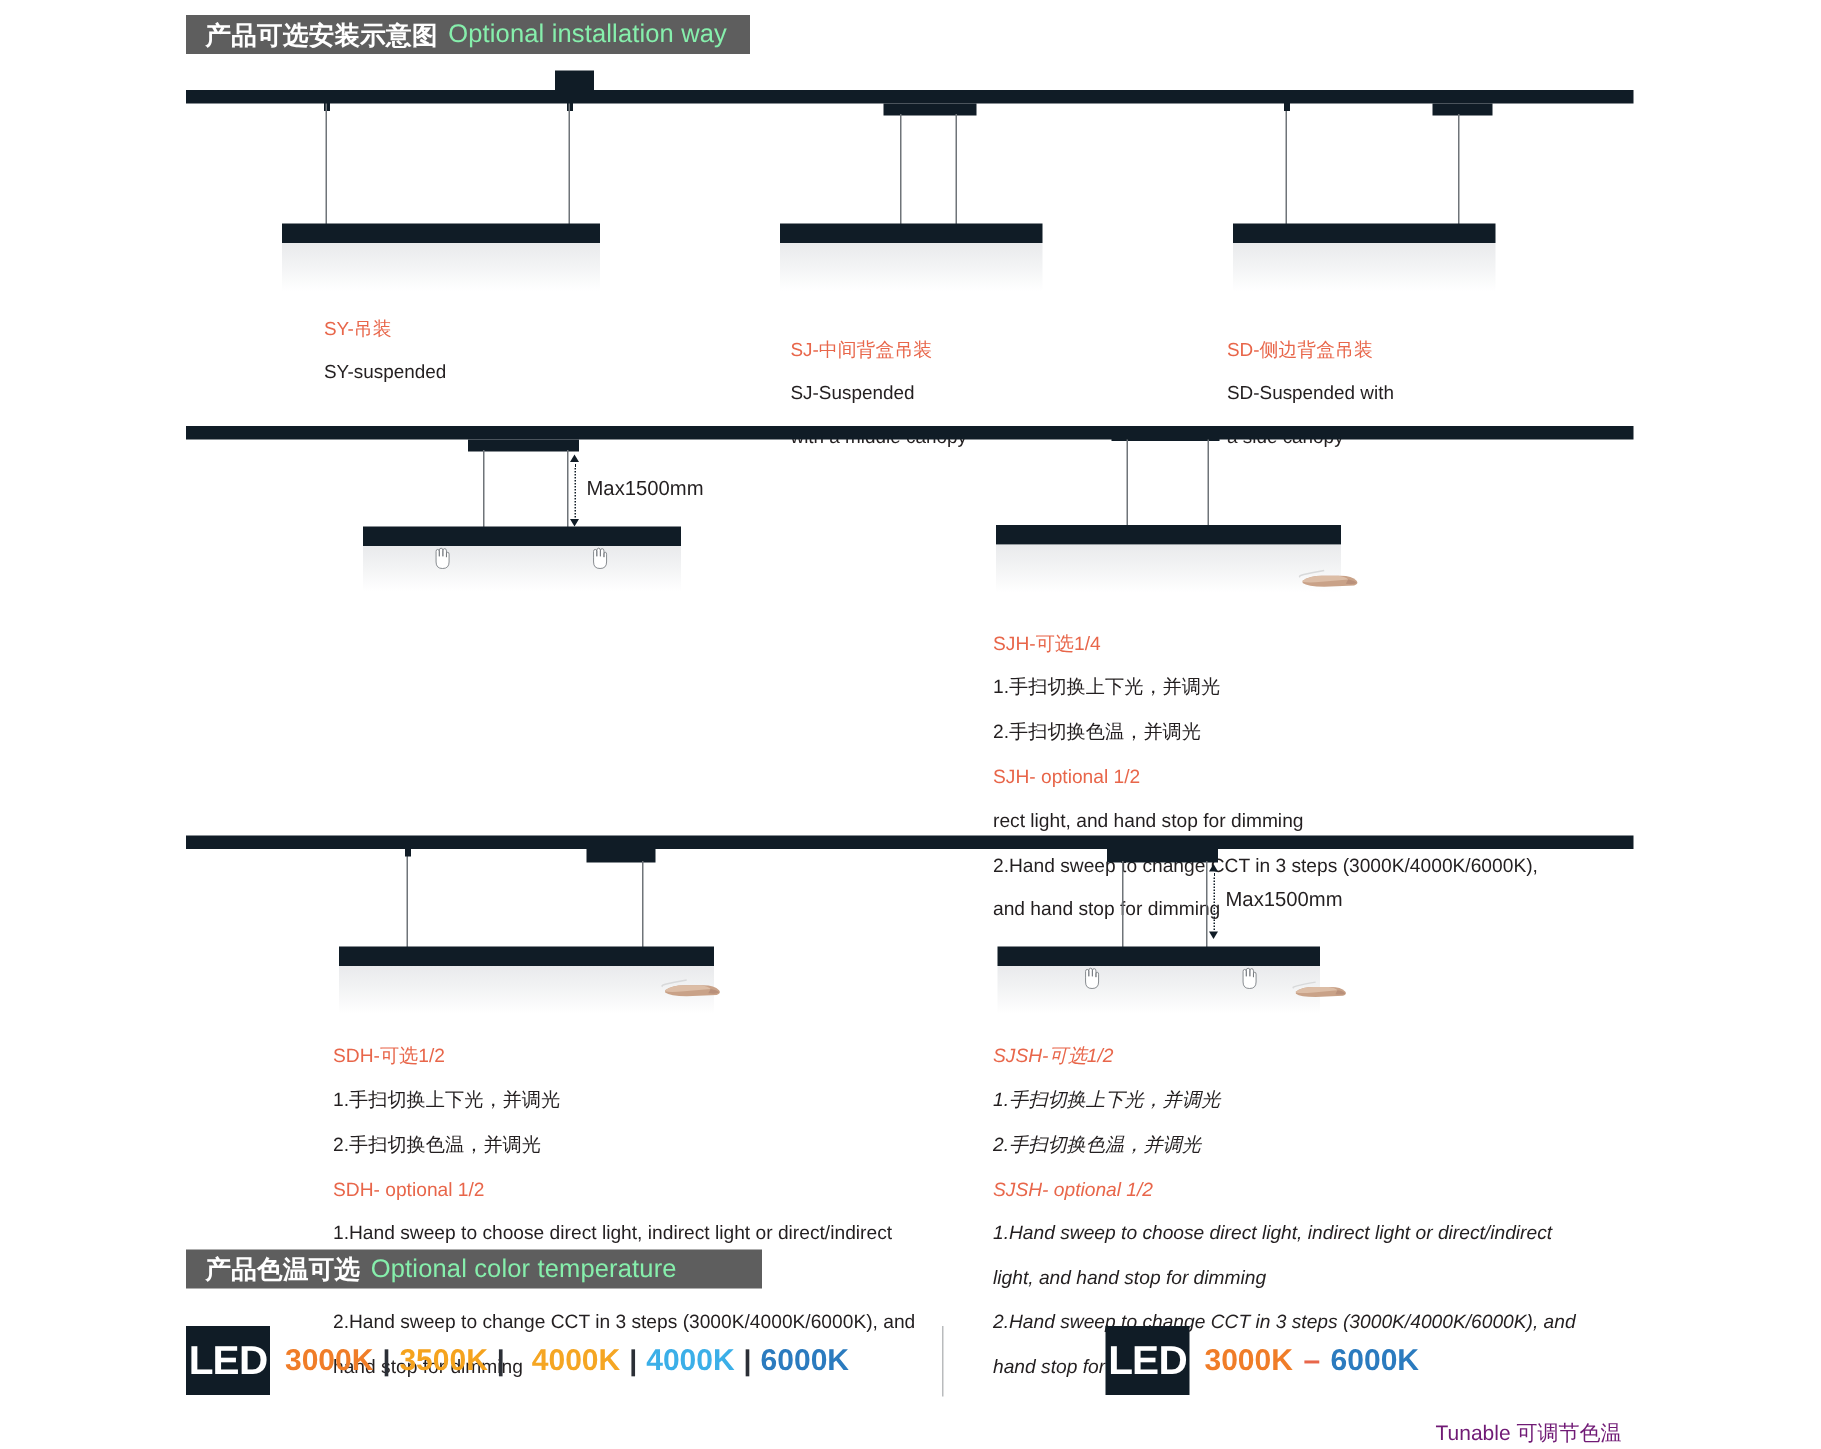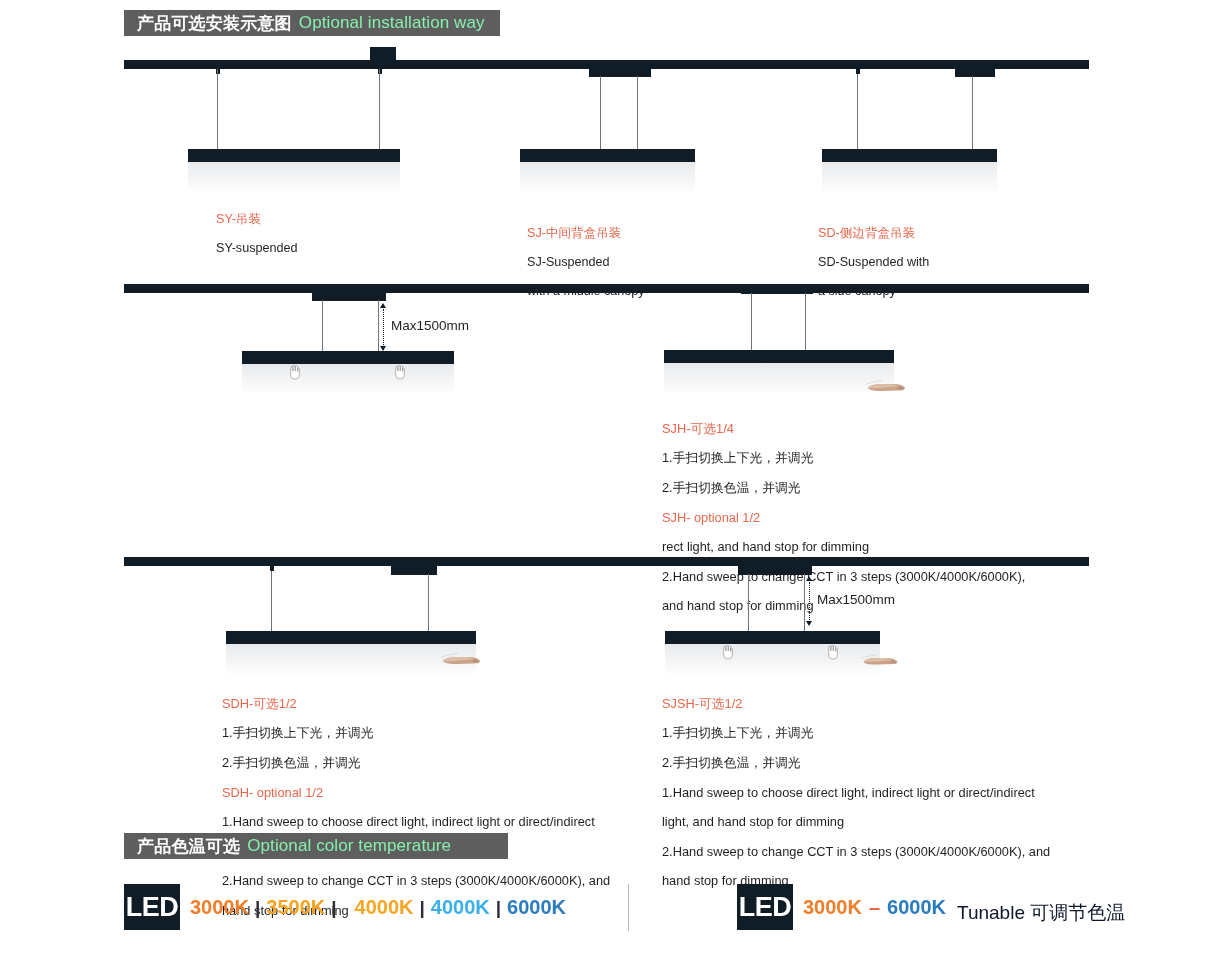--- a/index.html
+++ b/index.html
@@ -160,23 +160,24 @@
     position: absolute;
     display: flex;
     align-items: center;
     font-size: 20px;
     font-weight: bold;
     white-space: nowrap;
   }
   .cct-dash { color: #e8664a; margin: 0 7px; }
   .tunable {
     position: absolute;
-    font-size: 19px;
-    color: #0f172a;
-    white-space: nowrap;
+    font-size: 14px;
+    color: #701a75;
+    white-space: nowrap;
+    margin-top: 47px;
   }
   .vsep {
     position: absolute;
     width: 1px;
     background: #b9bbbd;
   }
 </style>
 </head>
 <body>
 
@@ -323,24 +324,25 @@
     <span class="line code">SDH-可选1/2</span>
     <span class="line">1.手扫切换上下光，并调光</span>
     <span class="line">2.手扫切换色温，并调光</span>
     <span class="line code">SDH- optional 1/2</span>
     <span class="line">1.Hand sweep to choose direct light, indirect light or direct/indirect</span>
     <span class="line">light, and hand stop for dimming</span>
     <span class="line">2.Hand sweep to change CCT in 3 steps (3000K/4000K/6000K), and</span>
     <span class="line">hand stop for dimming</span>
   </div>
 
-  <div class="caption cap-lg" style="left:662px; top:682px;">
+  <div class="caption cap-lg" style="left:662px; top:682px;font-style:italic;">
     <span class="line code">SJSH-可选1/2</span>
     <span class="line">1.手扫切换上下光，并调光</span>
     <span class="line">2.手扫切换色温，并调光</span>
+    <span class="line code">SJSH- optional 1/2</span>
     <span class="line">1.Hand sweep to choose direct light, indirect light or direct/indirect</span>
     <span class="line">light, and hand stop for dimming</span>
     <span class="line">2.Hand sweep to change CCT in 3 steps (3000K/4000K/6000K), and</span>
     <span class="line">hand stop for dimming</span>
   </div>
 </div>
 
 <div class="section-bar" style="left:124px; top:833px; width:384px;">
   <span class="cn">产品色温可选</span>
   <span class="en">Optional color temperature</span>

